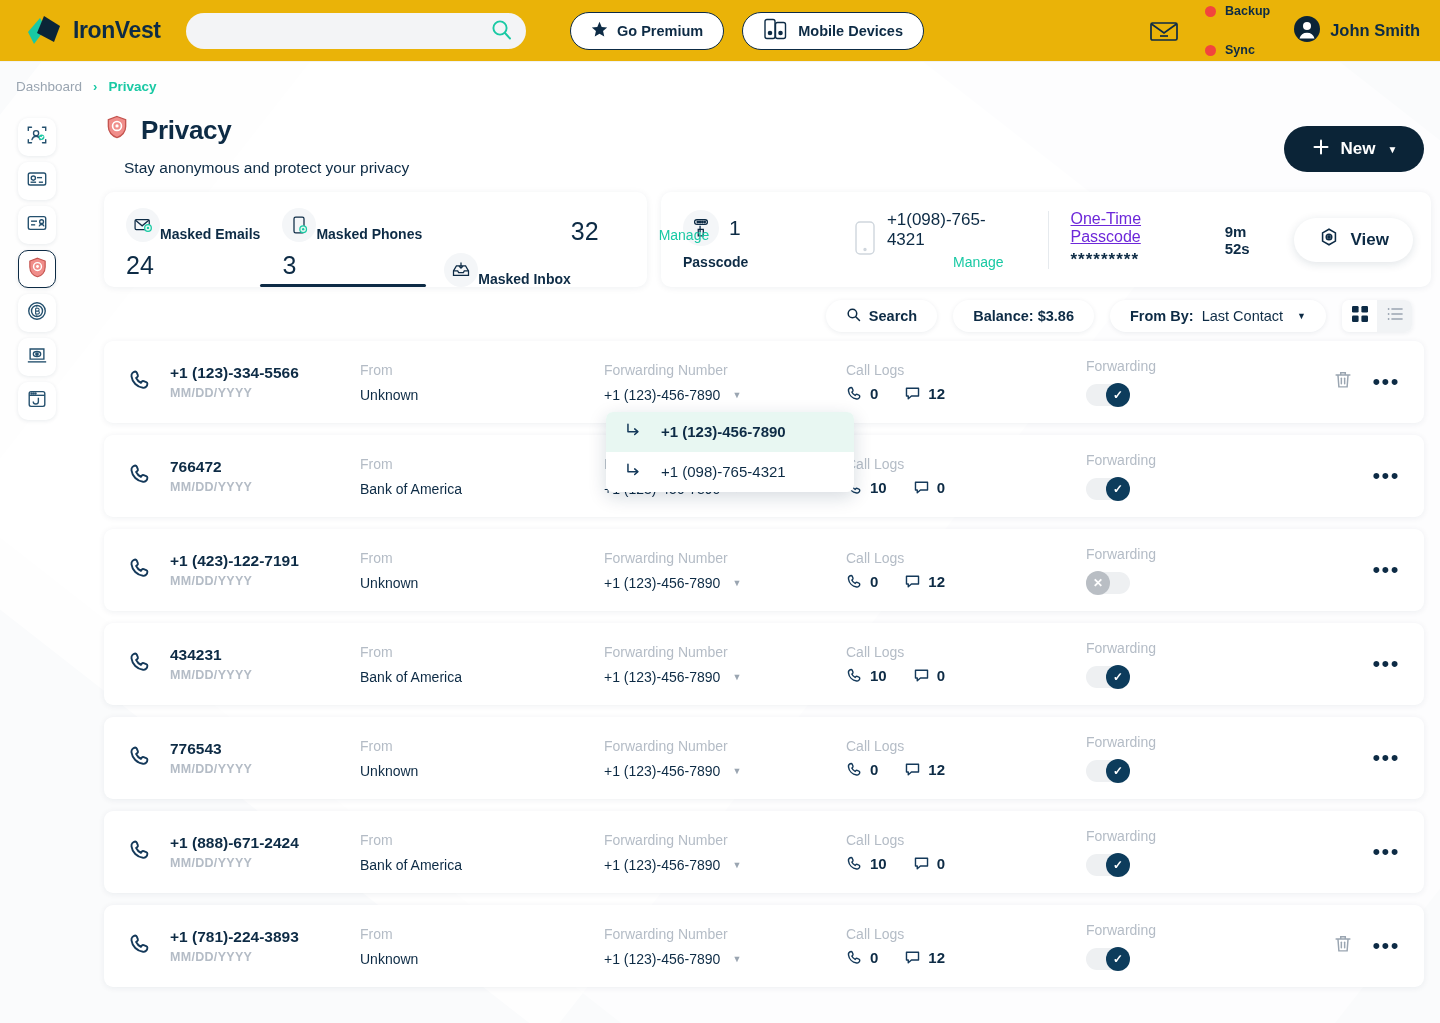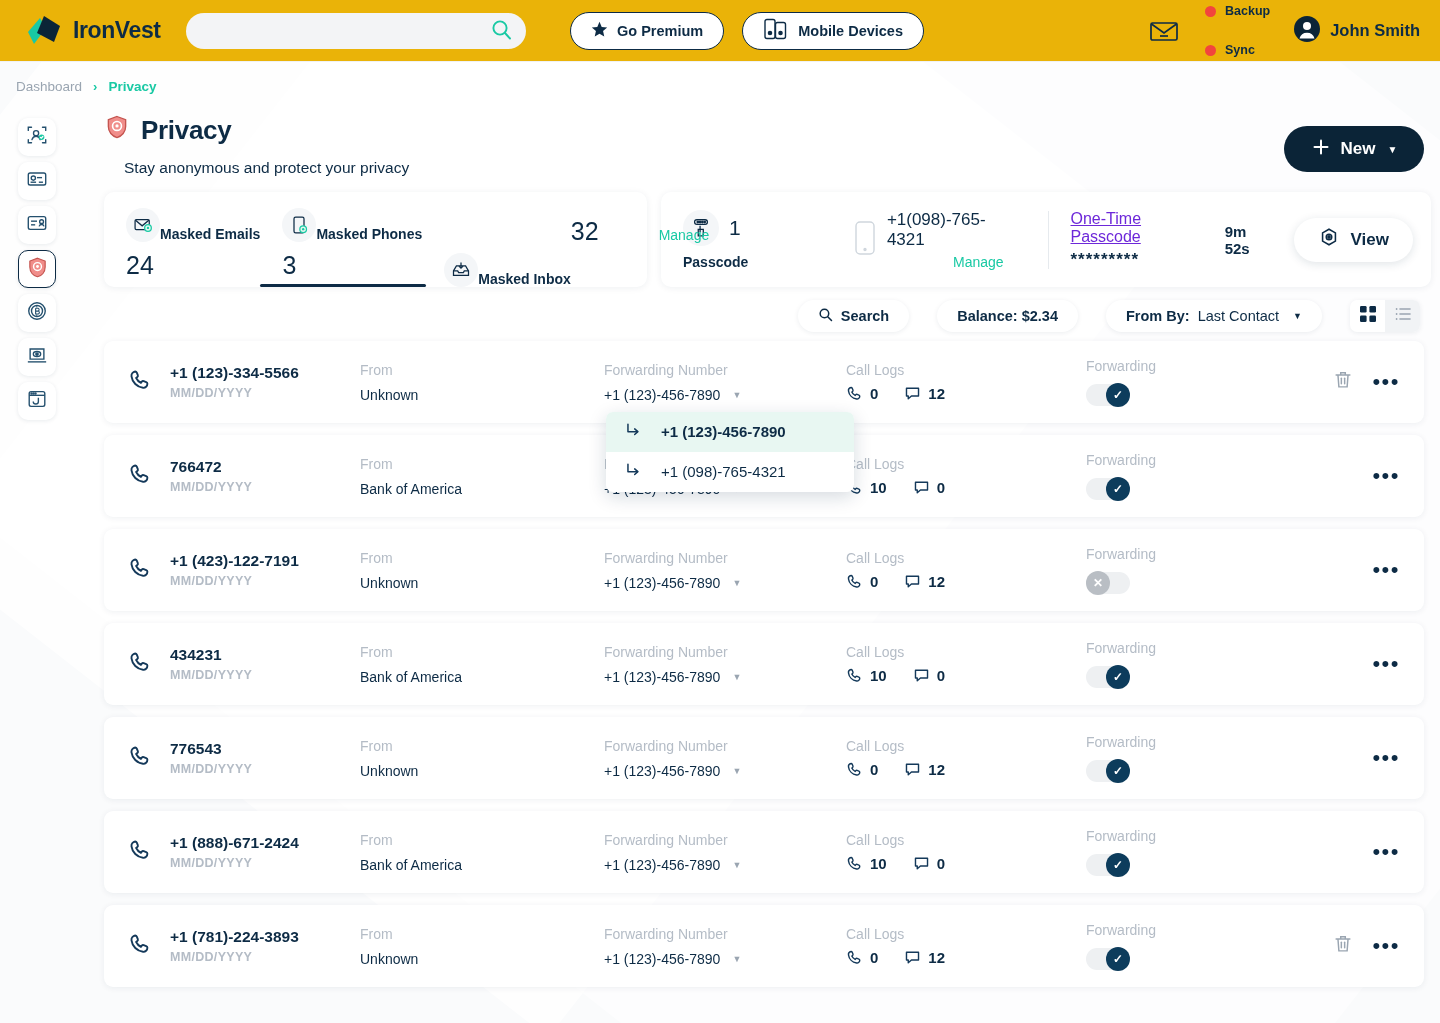--- a/index.html
+++ b/index.html
@@ -144,21 +144,21 @@
   .otp-label{ font-size:16px; color:#6d28d9;text-decoration:underline; }
   .otp-dots{ font-size:17px; color:#0d2b45; letter-spacing:1px; margin-top:4px; font-weight:bold; }
   .otp-timer{ font-size:15px; font-weight:bold; color:#0d2b45; margin-left:26px; }
   .view-btn{
     margin-left:24px; height:44px; padding:0 24px; border-radius:22px; background:#fff;
     box-shadow:0 2px 10px rgba(13,43,69,.13); display:flex; align-items:center; gap:11px;
     font-size:17px; font-weight:bold; color:#0d2b45; cursor:pointer;
   }
 
   
-  .toolbar{ position:absolute; right:20px; top:300px; display:flex; align-items:center; gap:28px; z-index:10;text-align:center;}
+  .toolbar{ position:absolute; right:28px; top:300px; display:flex; align-items:center; gap:16px; z-index:10;text-align:center;}
   .tb-pill{
     height:32px; border-radius:16px; background:#fff; display:flex; align-items:center;
     gap:8px; padding:0 20px; font-size:14.5px; color:#0d2b45; cursor:pointer;
     box-shadow:0 1px 5px rgba(13,43,69,.08);
   }
   .tb-pill b{ font-weight:bold; }
   .tb-seg{
     height:32px; border-radius:7px; background:#fff; display:flex; overflow:hidden;
     box-shadow:0 1px 5px rgba(13,43,69,.08);
   }
@@ -504,21 +504,21 @@
     <div class="tb-pill">
       <span>
         <svg width="15" height="15" viewBox="0 0 20 20" fill="none" stroke="#0d2b45" stroke-width="2">
           <circle cx="8.6" cy="8.6" r="5.7"></circle>
             <line x1="13" y1="13" x2="18" y2="18" stroke-linecap="round"></line>
         </svg>
       </span>
       <b>Search</b>
     </div>
     <div class="tb-pill">
-      <b>Balance: $2.34</b>
+      <b>Balance: $3.86</b>
     </div>
     <div class="tb-pill">
       <b>From By:</b>
       <span>Last Contact</span>
       <span style="font-size:9px;color:#0d2b45;margin-left:6px">▼</span>
     </div>
     <div class="tb-seg">
       <div class="seg-b">
         <span>
           <svg width="16" height="16" viewBox="0 0 16 16" fill="#0d2b45">

